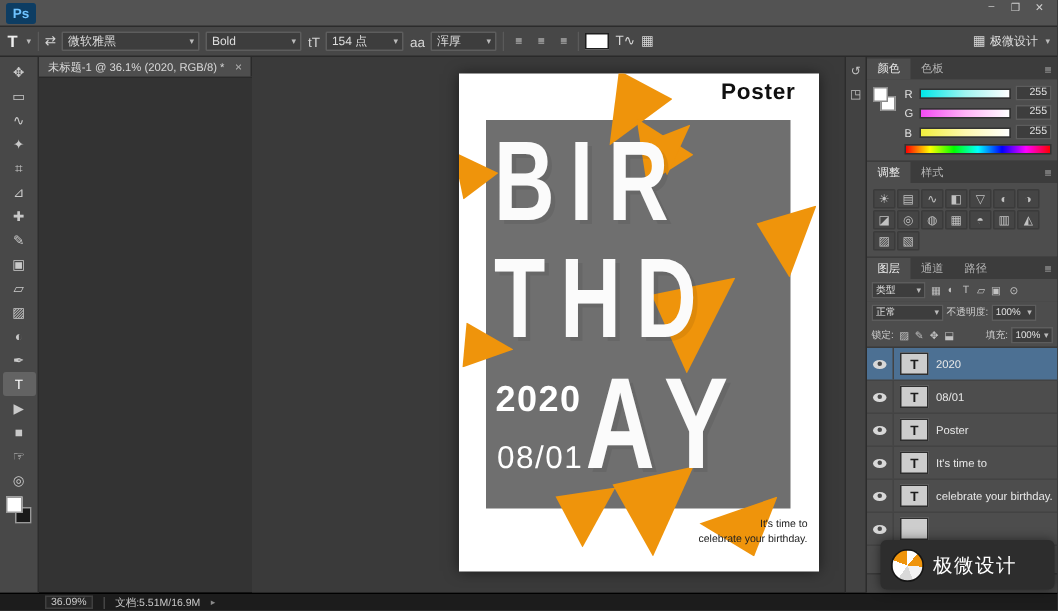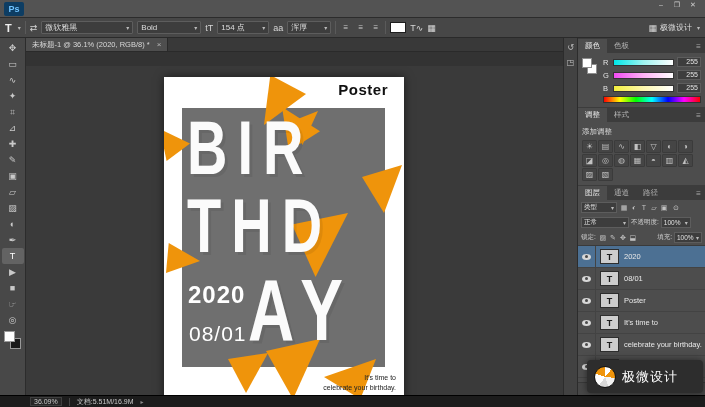--- a/index.html
+++ b/index.html
@@ -29,21 +29,21 @@
   
   .main { display:flex; height:357px; }
 
   .toolbar { width:26px; background:#484848; border-right:1px solid #2c2c2c; display:flex; flex-direction:column; align-items:center; padding-top:2px; }
   .tool { width:22px; height:16px; display:flex; align-items:center; justify-content:center; font-size:9px; color:#c9c9c9; border-radius:2px; }
   .tool.active { background:#636363; color:#fff; }
   .fgbg { position:relative; width:20px; height:20px; margin-top:3px; }
   .fg-swatch { position:absolute; left:1px; top:0; width:11px; height:11px; border:1px solid #999; z-index:2; }
   .bg-swatch { position:absolute; left:7px; top:7px; width:11px; height:11px; border:1px solid #999; }
 
-  .doc-area { flex:1; min-width:0; display:flex; flex-direction:column;gap:14px; }
+  .doc-area { flex:1; min-width:0; display:flex; flex-direction:row; }
   .tabbar { height:14px; background:#393939; display:flex; border-bottom:1px solid #2a2a2a; }
   .doc-tab { background:#4e4e4e; display:flex; align-items:center; padding:0 6px; font-size:7.5px; color:#d8d8d8; border-right:1px solid #2a2a2a; white-space:nowrap; }
   .tab-close { margin-left:7px; font-size:8px; color:#b5b5b5; }
 
   .canvas { flex:1; position:relative; background:#3a3a3a; overflow:hidden; }
 
   
   .poster { position:absolute; left:138px; top:11px; width:240px; height:332px; background:#fff; box-shadow:0 0 9px rgba(0,0,0,.55); overflow:hidden; }
   .poster-title { position:absolute; right:16px; top:4px; font-size:15px; font-weight:bold; color:#101010; z-index:4; letter-spacing:.5px; }
   .gray-rect { position:absolute; left:18px; top:31px; width:203px; height:259px; background:var(--poster-gray,#6f6f6f); z-index:1; }
@@ -276,21 +276,20 @@
 
       <div>
         <div class="panel-tabs">
           <span style="display:flex;align-items:flex-end;">
               <span class="panel-tab active">调整</span>
               <span class="panel-tab ">样式</span>
             </span>
           <span class="panel-menu">≡</span>
         </div>
         <div class="panel-body">
-          <div class="adj-title">添加调整</div>
           <div class="adj-grid">
               <span class="adj-icon">☀</span>
               <span class="adj-icon">▤</span>
               <span class="adj-icon">∿</span>
               <span class="adj-icon">◧</span>
               <span class="adj-icon">▽</span>
               <span class="adj-icon">◐</span>
               <span class="adj-icon">◑</span>
               <span class="adj-icon">◪</span>
               <span class="adj-icon">◎</span>

